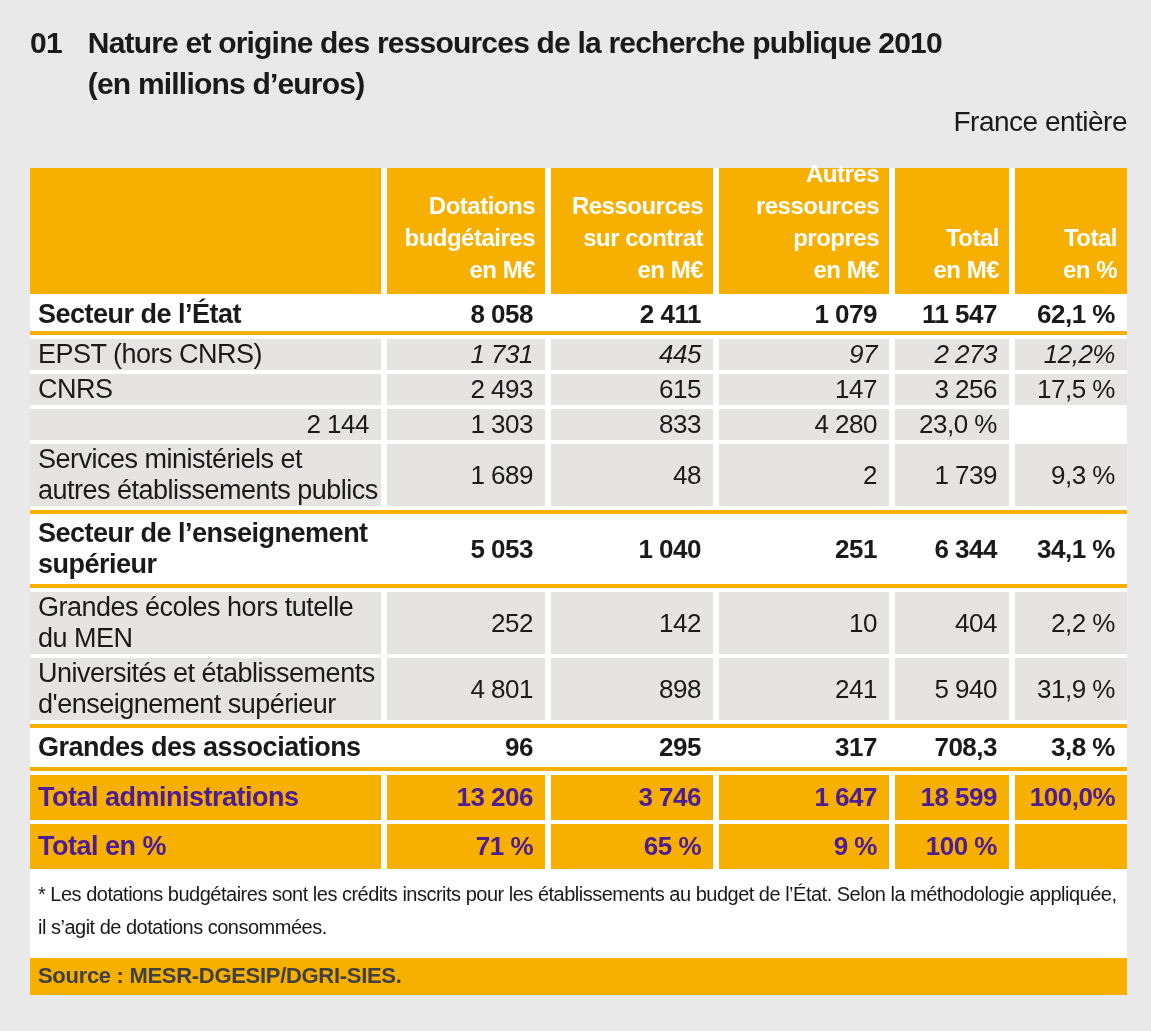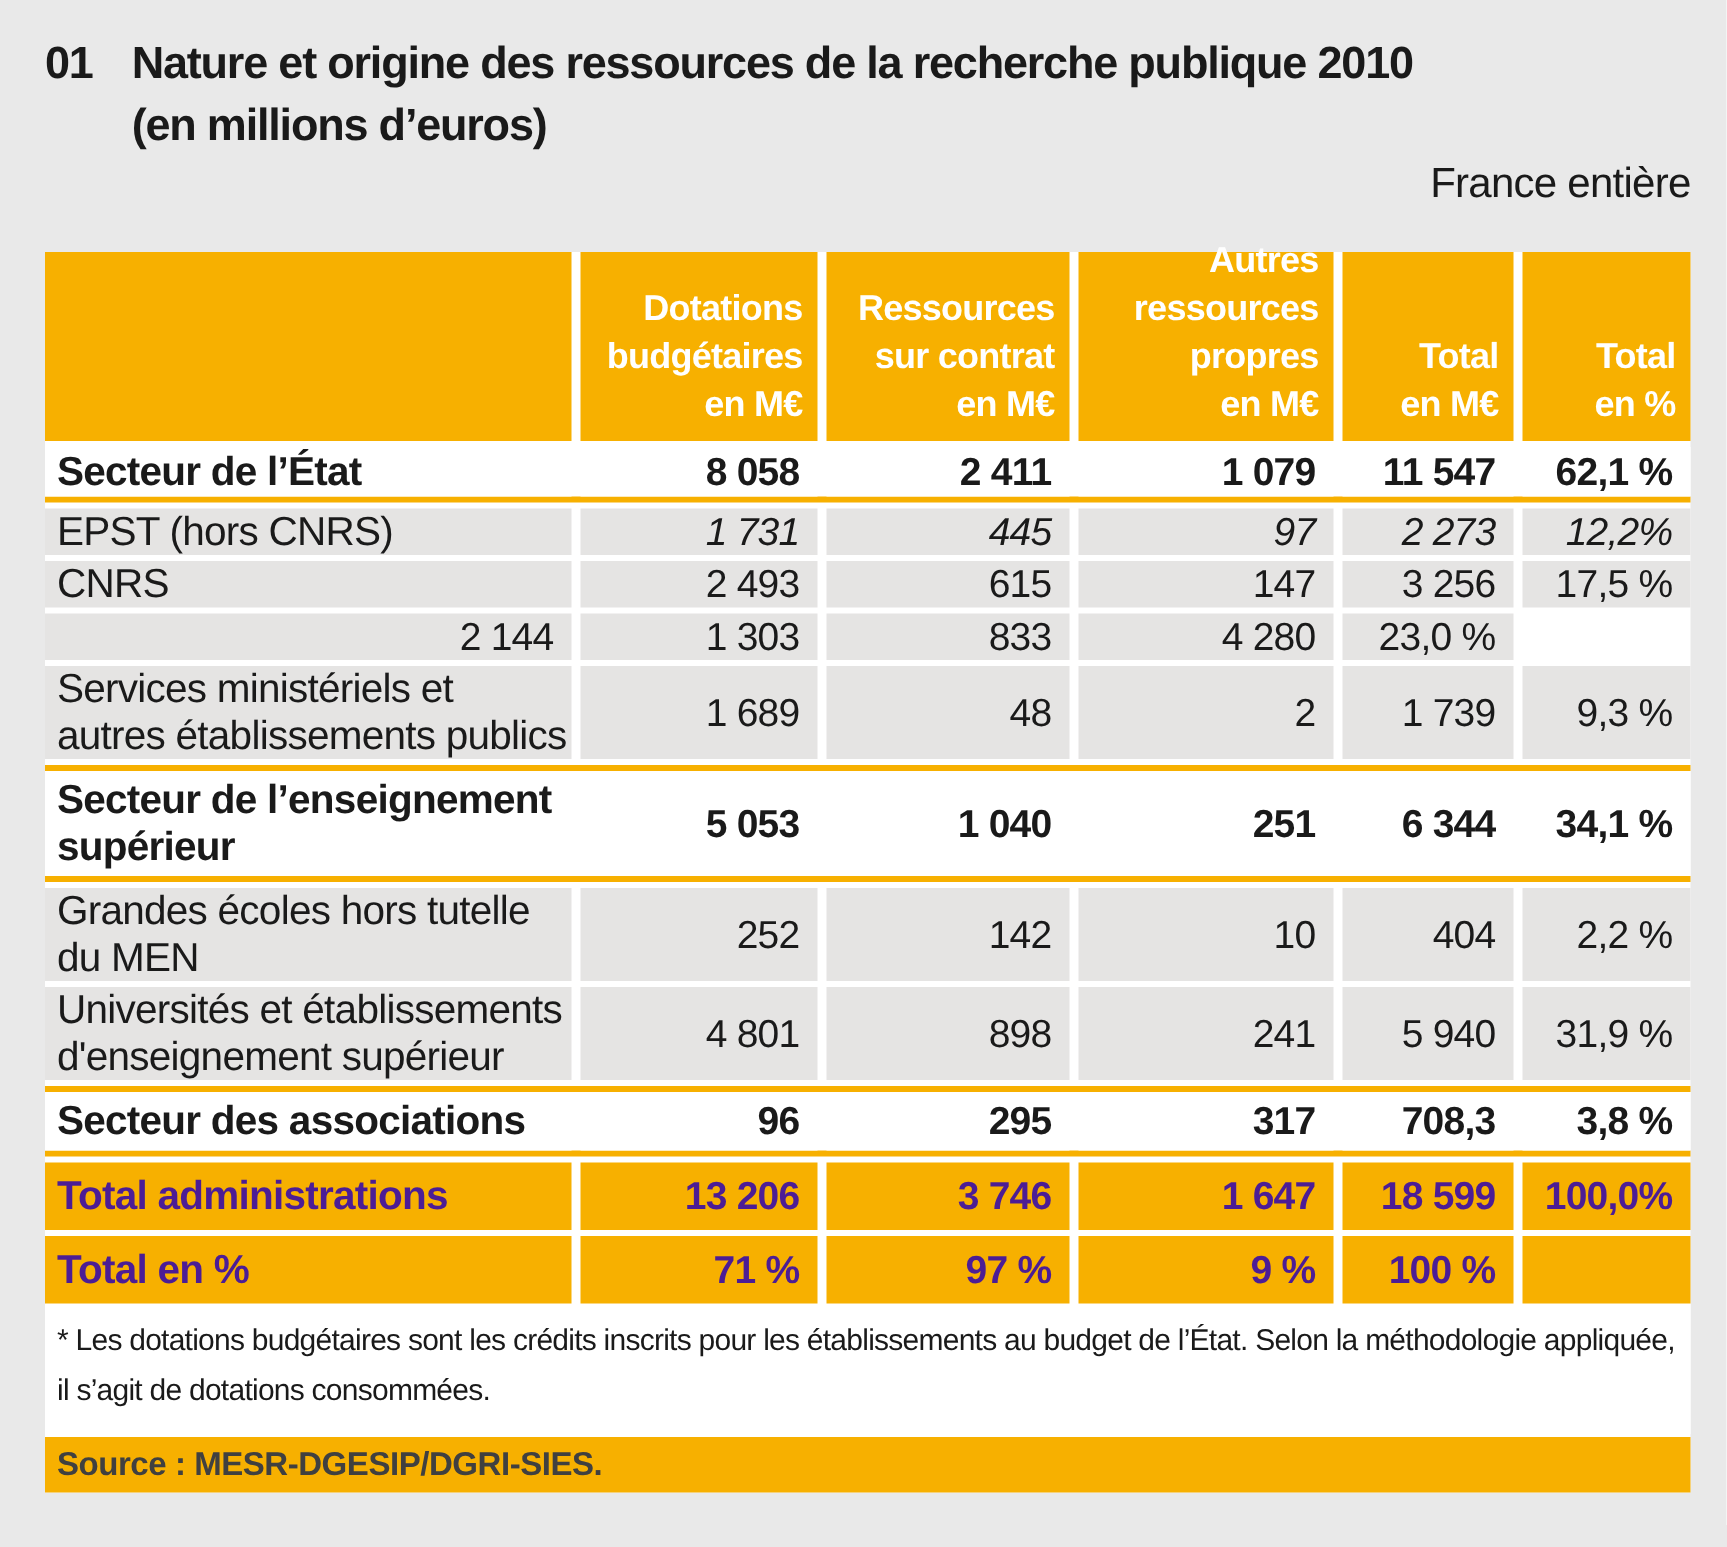--- a/index.html
+++ b/index.html
@@ -181,41 +181,41 @@
       <div class="td label">Universités et établissements
 d'enseignement supérieur</div>
       <div class="td num">4 801</div>
       <div class="td num">898</div>
       <div class="td num">241</div>
       <div class="td num">5 940</div>
       <div class="td num">31,9 %</div>
     </div>
 
     <div class="tr section bt row-assoc">
-      <div class="td label">Secteur des associations</div>
+      <div class="td label">Grandes des associations</div>
       <div class="td num">96</div>
       <div class="td num">295</div>
       <div class="td num">317</div>
       <div class="td num">708,3</div>
       <div class="td num">3,8 %</div>
     </div>
 
     <div class="tr total">
       <div class="td label">Total administrations</div>
       <div class="td num">13 206</div>
       <div class="td num">3 746</div>
       <div class="td num">1 647</div>
       <div class="td num">18 599</div>
       <div class="td num">100,0%</div>
     </div>
 
     <div class="tr total">
       <div class="td label">Total en %</div>
       <div class="td num">71 %</div>
-      <div class="td num">97 %</div>
+      <div class="td num">65 %</div>
       <div class="td num">9 %</div>
       <div class="td num">100 %</div>
       <div class="td num"></div>
     </div>
 
   </div>
 
   <div class="footnote">* Les dotations budgétaires sont les crédits inscrits pour les établissements au budget de l’État. Selon la méthodologie appliquée, il s’agit de dotations consommées.</div>
   <div class="source">Source : MESR-DGESIP/DGRI-SIES.</div>
 </div>

